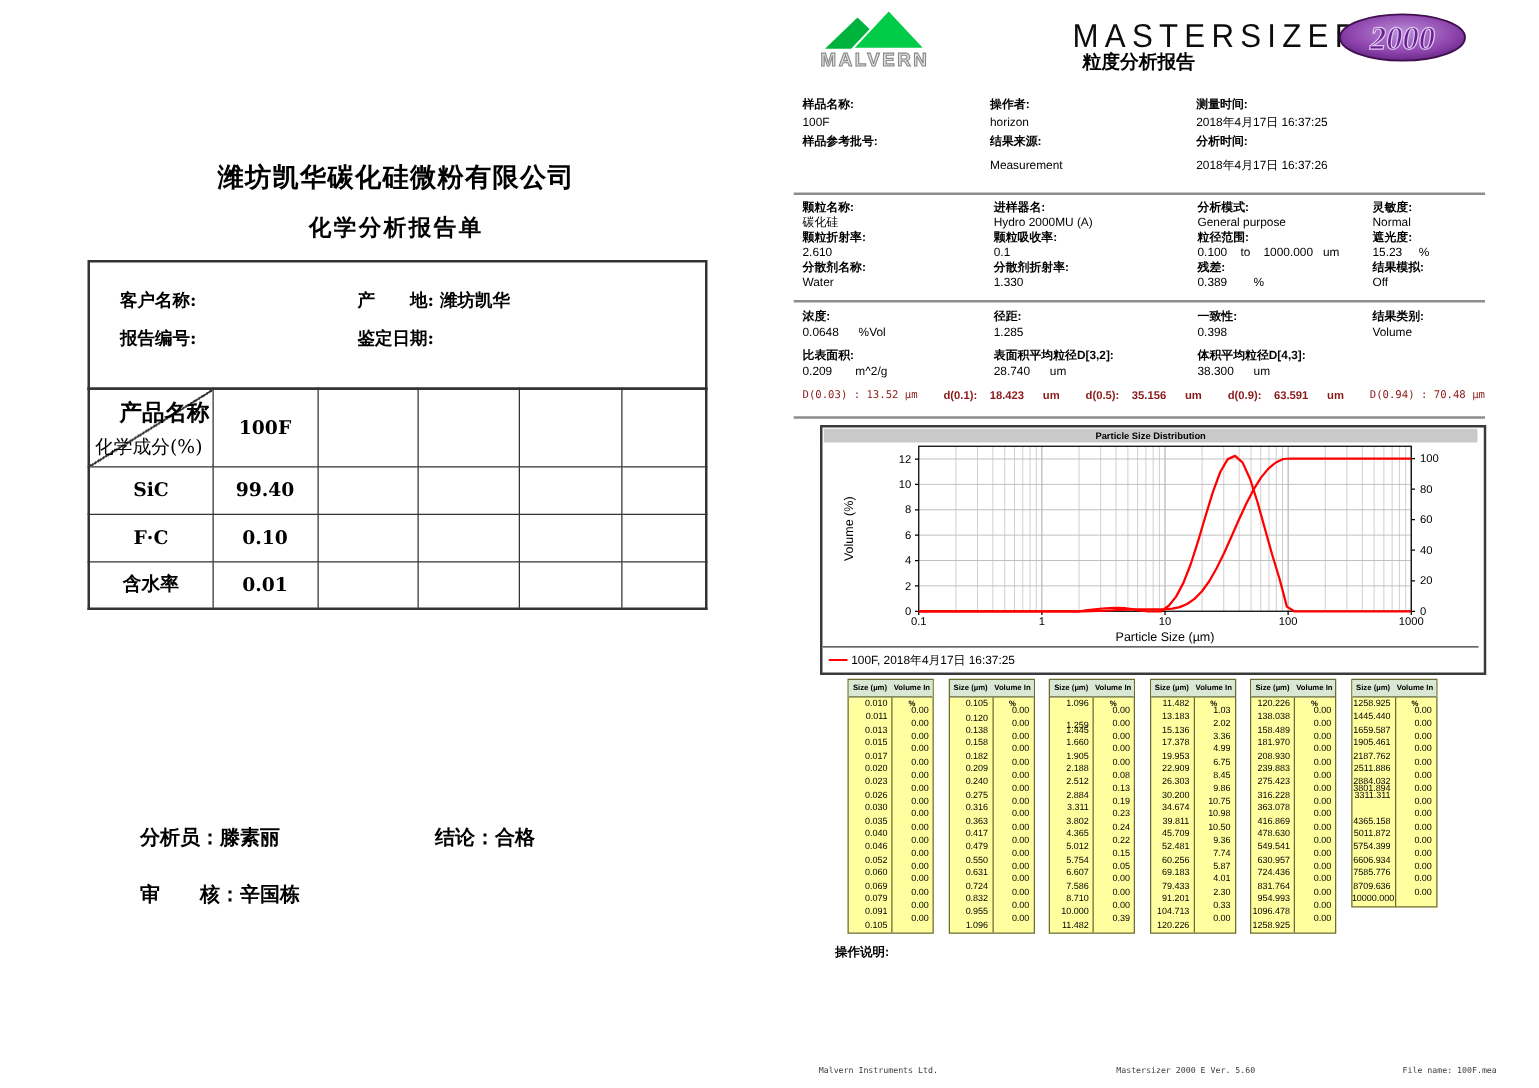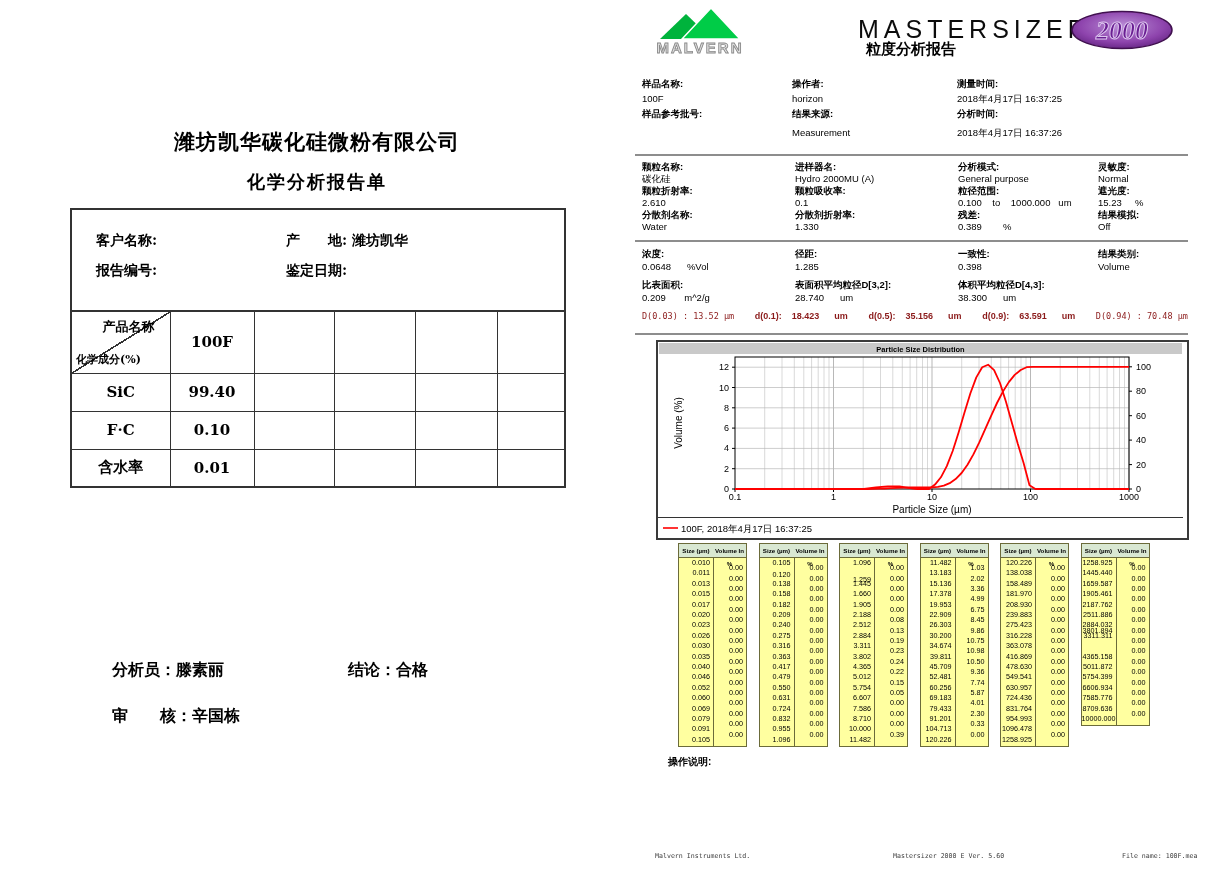--- a/index.html
+++ b/index.html
@@ -13,22 +13,22 @@
           font-size:18px;font-weight:bold;letter-spacing:2px;}
   .info-box{position:absolute;left:70px;top:208px;width:492px;height:100px;border:2px solid #333;}
   .info-item{position:absolute;font-size:14px;font-weight:bold;white-space:pre;}
   .chem-table{position:absolute;left:70px;top:310px;border-collapse:collapse;table-layout:fixed;}
   .chem-table td{border:1px solid #333;text-align:center;vertical-align:middle;
                  font-size:15px;font-weight:bold;padding:0;}
   .chem-table{border:2px solid #333;}
   .corner{position:relative;background:
      linear-gradient(to bottom right,transparent calc(50% - 0.8px),#333 calc(50% - 0.8px),
      #333 calc(50% + 0.8px),transparent calc(50% + 0.8px));}
-  .corner .ct{position:absolute;top:6px;right:15px;font-size:13px;font-weight:bold;}
-  .corner .cb{position:absolute;bottom:6px;left:4px;font-size:11px;font-weight:bold;}
+  .corner .ct{position:absolute;top:6px;right:2px;font-size:18px;font-weight:bold;}
+  .corner .cb{position:absolute;bottom:6px;left:4px;font-size:15px;font-weight:normal;}
   .signoff{position:absolute;font-size:16px;font-weight:bold;white-space:pre;}
   
   .brand-product{position:absolute;left:858px;top:14px;font-size:25px;font-weight:500;
                  letter-spacing:5px;color:#0c0c0c;transform:scaleY(1.06);transform-origin:left top;}
   .brand-report{position:absolute;left:866px;top:40px;font-size:15px;font-weight:600;}
   .col{position:absolute;}
   .lab{font-size:9.5px;font-weight:bold;white-space:pre;}
   .val{font-size:9.5px;white-space:pre;}
   .s-pair .lab,.s-pair .val{height:15px;line-height:15px;}
   .p-pair .lab,.p-pair .val{height:12px;line-height:12px;}

